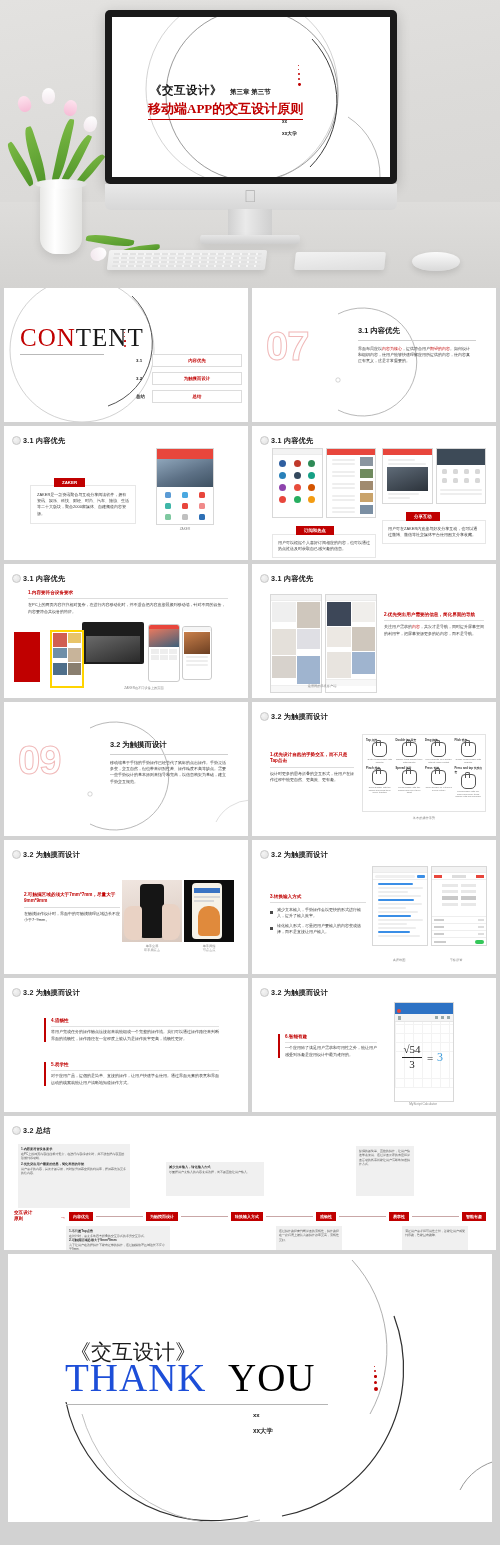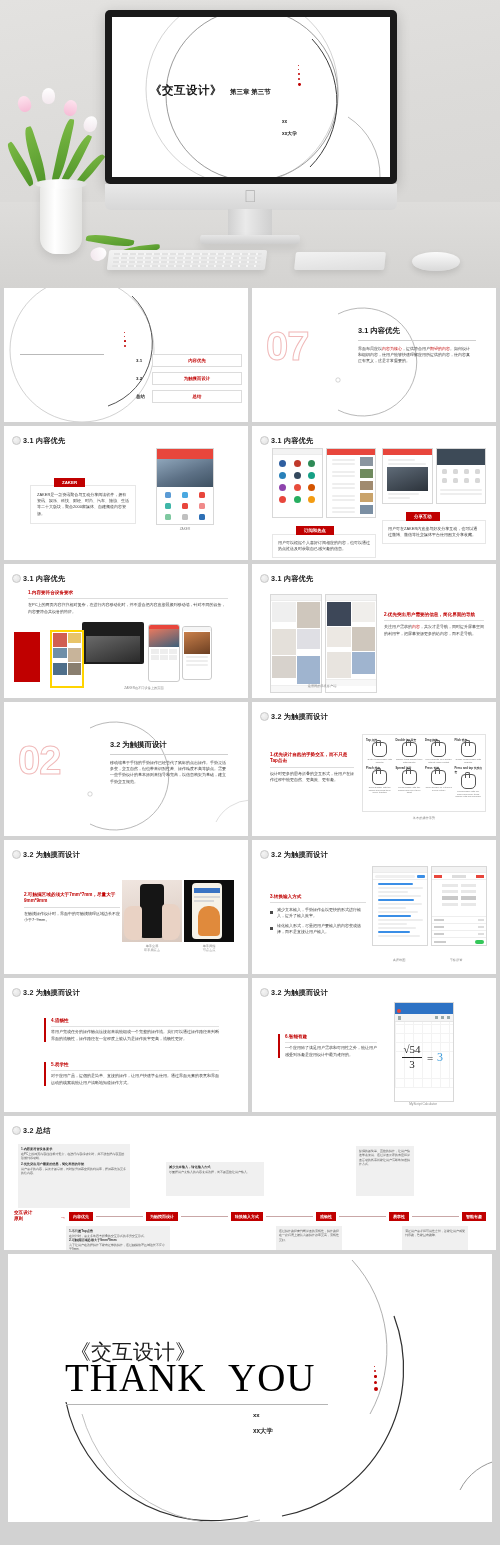--- a/index.html
+++ b/index.html
@@ -120,21 +120,21 @@
   .flowlabel{font-size:4.6px;font-weight:bold;color:#c00000;line-height:1.3;}
   .flowbadge{background:#c00000;color:#fff;font-size:4px;font-weight:bold;
       display:flex;align-items:center;justify-content:center;height:9px;white-space:nowrap;padding:0 4px;}
   .flowline{height:1px;background:#c9a7a7;flex:1;}
 
   
   .thanks{position:relative;width:492px;height:268px;background:#fff;margin:0 4px;overflow:hidden;}
   .ty-cn{position:absolute;left:62px;top:84px;font-family:"Liberation Serif",serif;font-size:21px;color:#1a1a1a;}
   .ty-main{position:absolute;left:57px;top:104px;font-family:"Liberation Serif",serif;font-size:39px;
       letter-spacing:1px;line-height:1;}
-  .ty-main .r{color:#000000;}
+  .ty-main .r{color:#1d4ed8;}
   .ty-rule{position:absolute;left:58px;top:150px;width:262px;height:1px;background:#b5b5b5;}
   .ty-x1{position:absolute;left:245px;top:158px;font-size:6px;font-weight:bold;color:#222;}
   .ty-x2{position:absolute;left:245px;top:173px;font-size:6.4px;font-weight:bold;color:#222;}
   .dots{position:absolute;}
   .dots i{display:block;border-radius:50%;background:#c00000;margin-bottom:3px;}
   svg{display:block;}
 </style>
 </head>
 <body>
 
@@ -172,20 +172,21 @@
           <div class="dots" style="left:186px;top:48px;">
             <i style="width:1px;height:1px;"></i>
               <i style="width:1.4px;height:1.4px;"></i>
             <i style="width:1.8px;height:1.8px;"></i>
               <i style="width:2.2px;height:2.2px;"></i>
             <i style="width:2.8px;height:2.8px;"></i>
           </div>
           <div class="t1">
             <span>《交互设计》</span><span class="t1s">第三章  第三节</span>
           </div>
+          <div class="t2">移动端APP的交互设计原则</div>
           <div class="t3">xx</div>
           <div class="t4">xx大学</div>
         </div>
       </div>
     </div>
     <div class="imac-chin"></div>
     <div class="apple-logo"></div>
     <div class="stand-neck"></div>
     <div class="stand-foot"></div>
     <div class="keyboard">
@@ -205,20 +206,23 @@
       <div class="slide half">
         <svg width="246" height="134" style="position:absolute;left:0;top:0;">
           <circle cx="78" cy="62" r="72" fill="none" stroke="#bdbdbd" stroke-width="0.7"></circle>
           <path d="M128 8 A 66 66 0 0 1 104 118" fill="none" stroke="#555" stroke-width="1"></path>
         </svg>
         <div class="dots" style="left:120px;top:44px;">
           <i style="width:1px;height:1px;"></i>
             <i style="width:1.3px;height:1.3px;"></i>
           <i style="width:1.7px;height:1.7px;"></i>
             <i style="width:2.2px;height:2.2px;"></i>
+        </div>
+        <div class="content-word">
+          <span class="r">CON</span><span>TENT</span>
         </div>
         <div class="content-rule"></div>
         <div class="toc-row" style="left:132px;top:66px;">
           <div class="toc-num">3.1</div>
           <div class="toc-pill">
               <span>内容优先</span>
             </div>
         </div>
         <div class="toc-row" style="left:132px;top:84px;">
           <div class="toc-num">3.2</div>
@@ -533,21 +537,21 @@
     </div>
 
     <div class="row">
 
       <div class="slide half">
         <svg width="246" height="134" style="position:absolute;left:0;top:0;">
           <path d="M86 26 A 54 54 0 1 1 86 122" fill="none" stroke="#9a9a9a" stroke-width="0.7"></path>
           <circle cx="86" cy="92" r="2.2" fill="none" stroke="#bbb" stroke-width="0.6"></circle>
           <path d="M212 120 A 40 40 0 0 1 246 98" fill="none" stroke="#c8c8c8" stroke-width="0.6"></path>
         </svg>
-        <div class="bignum" style="left:14px;top:36px;">02</div>
+        <div class="bignum" style="left:14px;top:36px;">09</div>
         <div style="position:absolute;left:106px;top:38px;width:118px;">
           <div class="sec-h">3.2 为触摸而设计</div>
           <div class="sec-rule"></div>
           <div class="bodytxt">移动端基于手指的手势操作已经替代了鼠标的点击操作。手势灵活多变，交互自然，但也带来识别性差、操作精度不高等缺点。需要一些手势设计的基本原则来指导和完善，以信息构架为基础，建立手势交互规范。</div>
         </div>
       </div>
 
       <div class="slide half">
         <div class="hd-dot" style="left:8px;top:10px;"></div>
         <div class="hd" style="left:19px;top:10px;">3.2 为触摸而设计</div>

